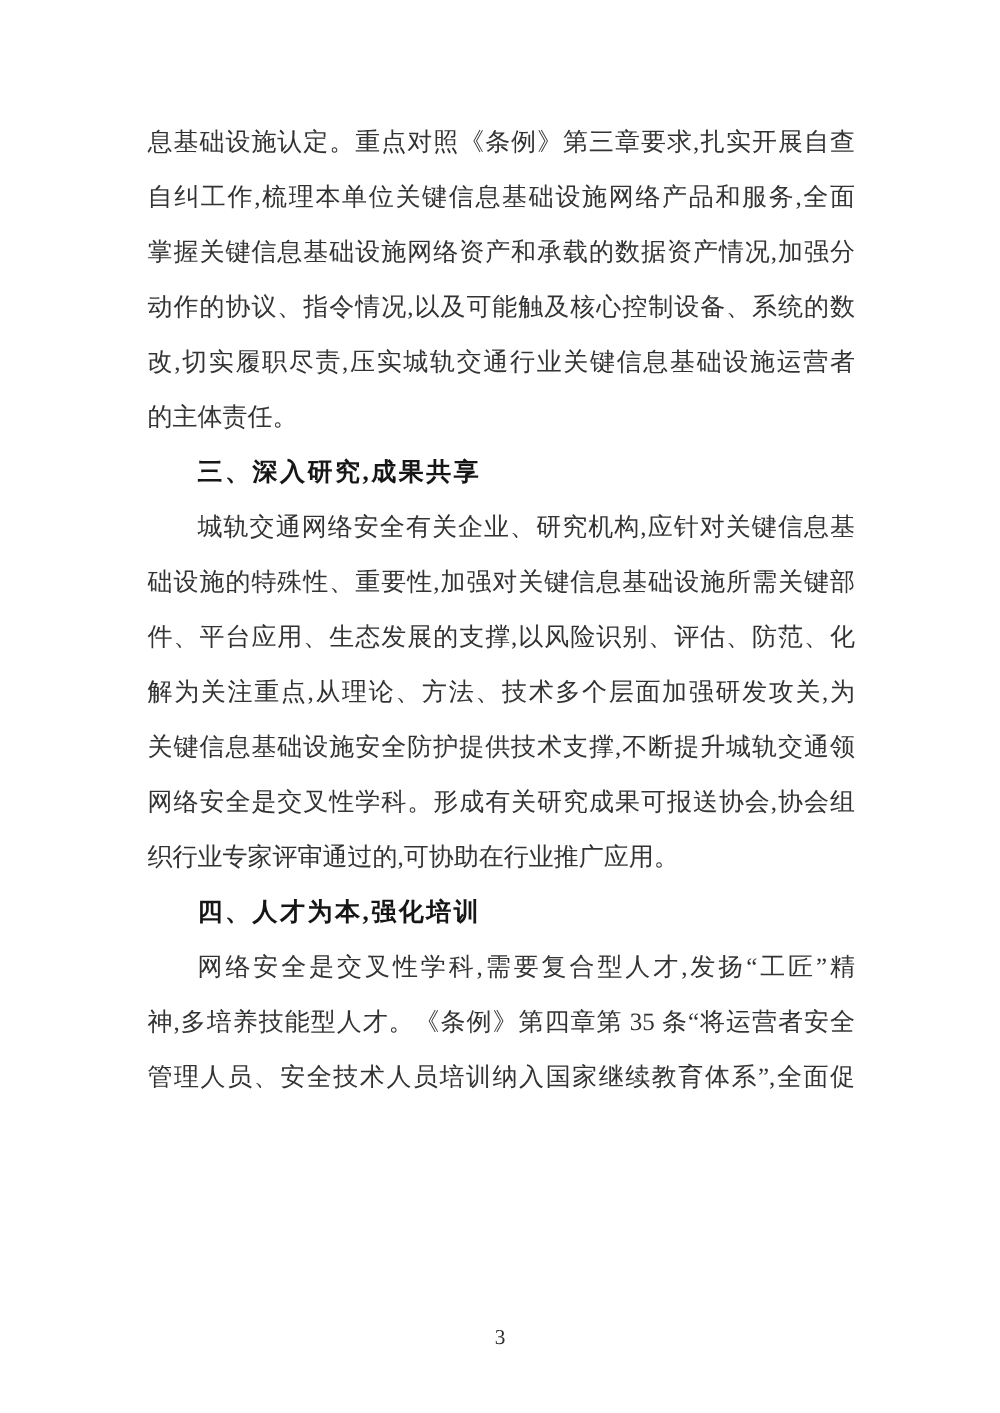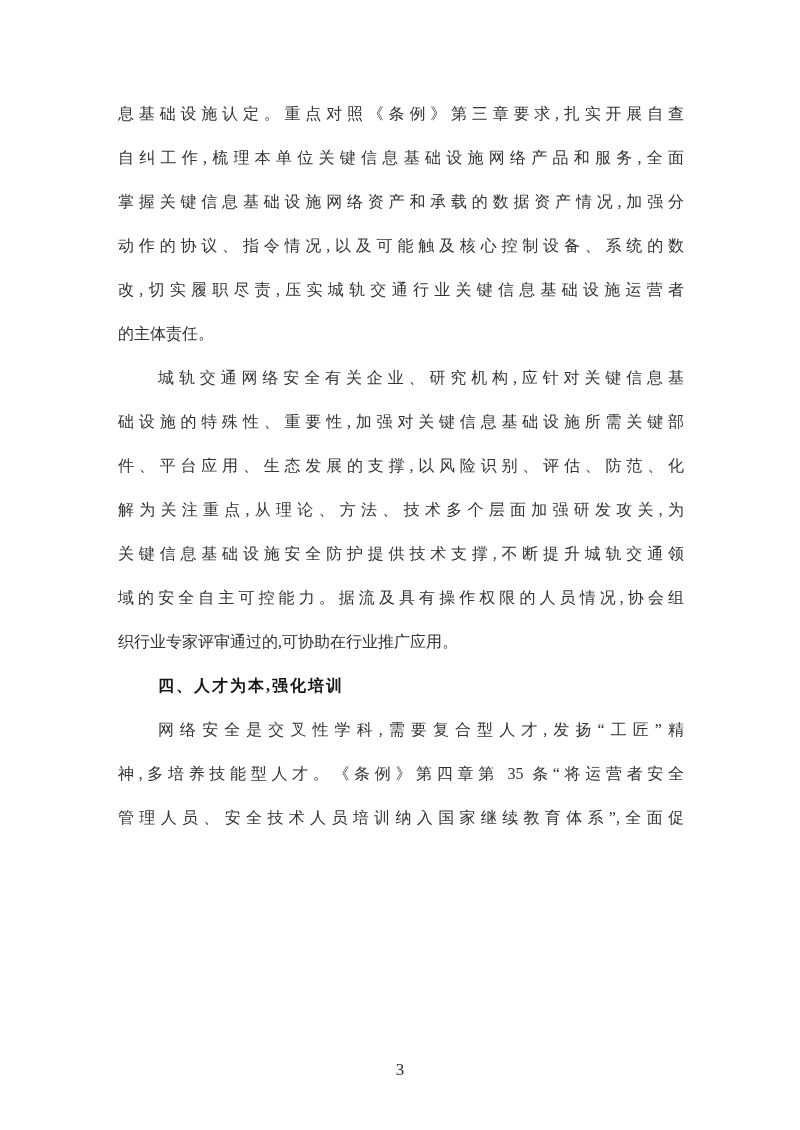--- a/index.html
+++ b/index.html
@@ -15,21 +15,21 @@
     overflow: hidden;
     font-family: "Liberation Serif", "DejaVu Serif", serif;
   }
   .text-block {
     position: absolute;
     left: 118px;
     top: 92px;
     width: 566px;
   }
   .line {
-    font-size: 16px;
+    font-size: 20px;
     line-height: 44px;
     height: 44px;
     color: #333333;
     white-space: normal;
     overflow: hidden;
   }
   .line.j {
     text-align: justify;
     text-align-last: justify;
     text-justify: inter-character;
@@ -66,27 +66,28 @@
 <div class="page">
   <div class="text-block">
 
     <div class="line j">息基础设施认定。重点对照《条例》第三章要求,扎实开展自查</div>
     <div class="line j">自纠工作,梳理本单位关键信息基础设施网络产品和服务,全面</div>
     <div class="line j">掌握关键信息基础设施网络资产和承载的数据资产情况,加强分</div>
     <div class="line j">动作的协议、指令情况,以及可能触及核心控制设备、系统的数</div>
     <div class="line j">改,切实履职尽责,压实城轨交通行业关键信息基础设施运营者</div>
     <div class="line end">的主体责任。</div>
 
+    <div class="line heading">三、深入研究,成果共享</div>
 
     <div class="line j indent">城轨交通网络安全有关企业、研究机构,应针对关键信息基</div>
     <div class="line j">础设施的特殊性、重要性,加强对关键信息基础设施所需关键部</div>
     <div class="line j">件、平台应用、生态发展的支撑,以风险识别、评估、防范、化</div>
     <div class="line j">解为关注重点,从理论、方法、技术多个层面加强研发攻关,为</div>
     <div class="line j">关键信息基础设施安全防护提供技术支撑,不断提升城轨交通领</div>
-    <div class="line j">域的安全自主可控能力。据流及具有操作权限的人员情况,协会组</div>
+    <div class="line j">网络安全是交叉性学科。形成有关研究成果可报送协会,协会组</div>
     <div class="line end">织行业专家评审通过的,可协助在行业推广应用。</div>
 
     <div class="line heading">四、人才为本,强化培训</div>
 
     <div class="line j indent">网络安全是交叉性学科,需要复合型人才,发扬“工匠”精</div>
     <div class="line j">神,多培养技能型人才。《条例》第四章第 35 条“将运营者安全</div>
     <div class="line j">管理人员、安全技术人员培训纳入国家继续教育体系”,全面促</div>
 
   </div>
 

